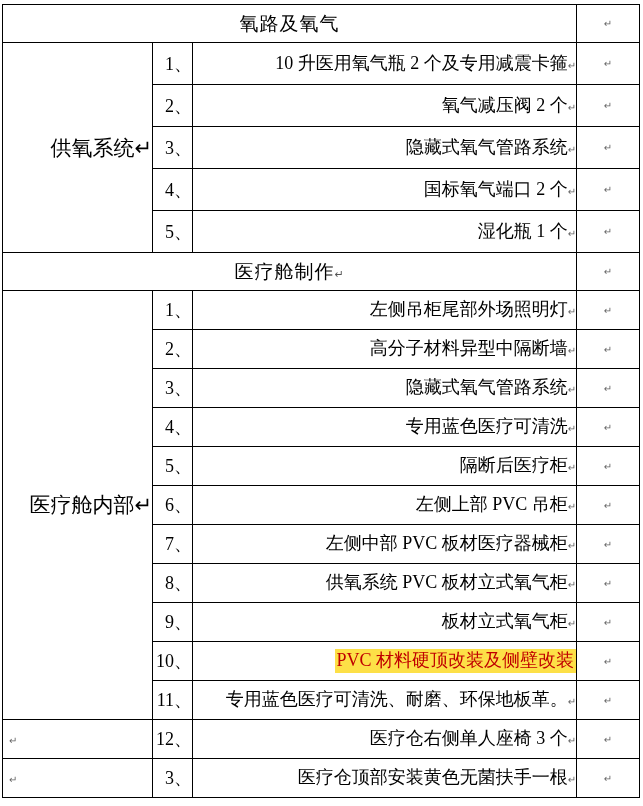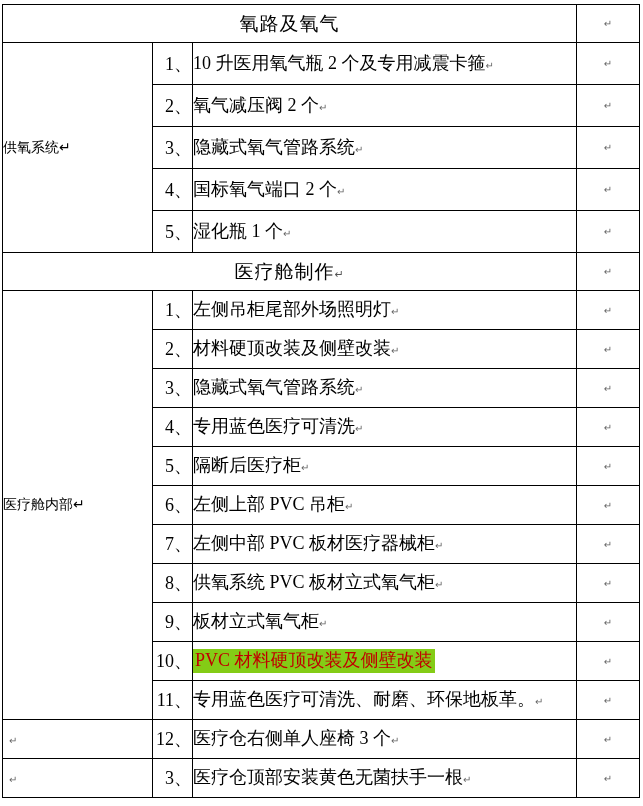--- a/index.html
+++ b/index.html
@@ -48,48 +48,48 @@
     font-size: 19px;
     letter-spacing: 1px;
     font-family: "Liberation Serif", serif;
   }
   .section-title .mark {
     font-size: 11px;
     color: #555;
     vertical-align: baseline;
   }
   .group-cell {
-    text-align: left;
-    font-size: 14px;
+    text-align: right;
+    font-size: 21px;
   }
   .num-cell {
     text-align: right;
     padding-right: 4px;
     font-size: 18px;
     font-family: "Liberation Serif", serif;
   }
   .item-cell {
-    text-align: left;
+    text-align: right;
     padding-left: 7px;
     font-size: 18px;
     line-height: 1.2;
   }
   .item-cell .mark {
     font-size: 10px;
     color: #666;
   }
   .note-cell {
     text-align: center;
     font-size: 10px;
     color: #666;
   }
   .row-std td { height: 41px; }
   .row-short td { height: 38px; }
   .highlight {
-    background: #84cc16;
+    background: #fde047;
     color: #c00000;
     padding: 1px 2px;
     display: inline-block;
   }
   .empty-mark {
     font-size: 10px;
     color: #666;
     padding-left: 6px;
   }
   .group-blank {
@@ -150,21 +150,21 @@
       </tr>
 
       <tr class="row-short">
         <td class="group-cell" rowspan="11"><span>医疗舱内部</span><span class="mark">↵</span></td>
         <td class="num-cell"><span>1、</span></td>
         <td class="item-cell"><span>左侧吊柜尾部外场照明灯</span><span class="mark">↵</span></td>
         <td class="note-cell"><span>↵</span></td>
       </tr>
       <tr class="row-short">
         <td class="num-cell"><span>2、</span></td>
-        <td class="item-cell"><span>材料硬顶改装及侧壁改装</span><span class="mark">↵</span></td>
+        <td class="item-cell"><span>高分子材料异型中隔断墙</span><span class="mark">↵</span></td>
         <td class="note-cell"><span>↵</span></td>
       </tr>
       <tr class="row-short">
         <td class="num-cell"><span>3、</span></td>
         <td class="item-cell"><span>隐藏式氧气管路系统</span><span class="mark">↵</span></td>
         <td class="note-cell"><span>↵</span></td>
       </tr>
       <tr class="row-short">
         <td class="num-cell"><span>4、</span></td>
         <td class="item-cell"><span>专用蓝色医疗可清洗</span><span class="mark">↵</span></td>

